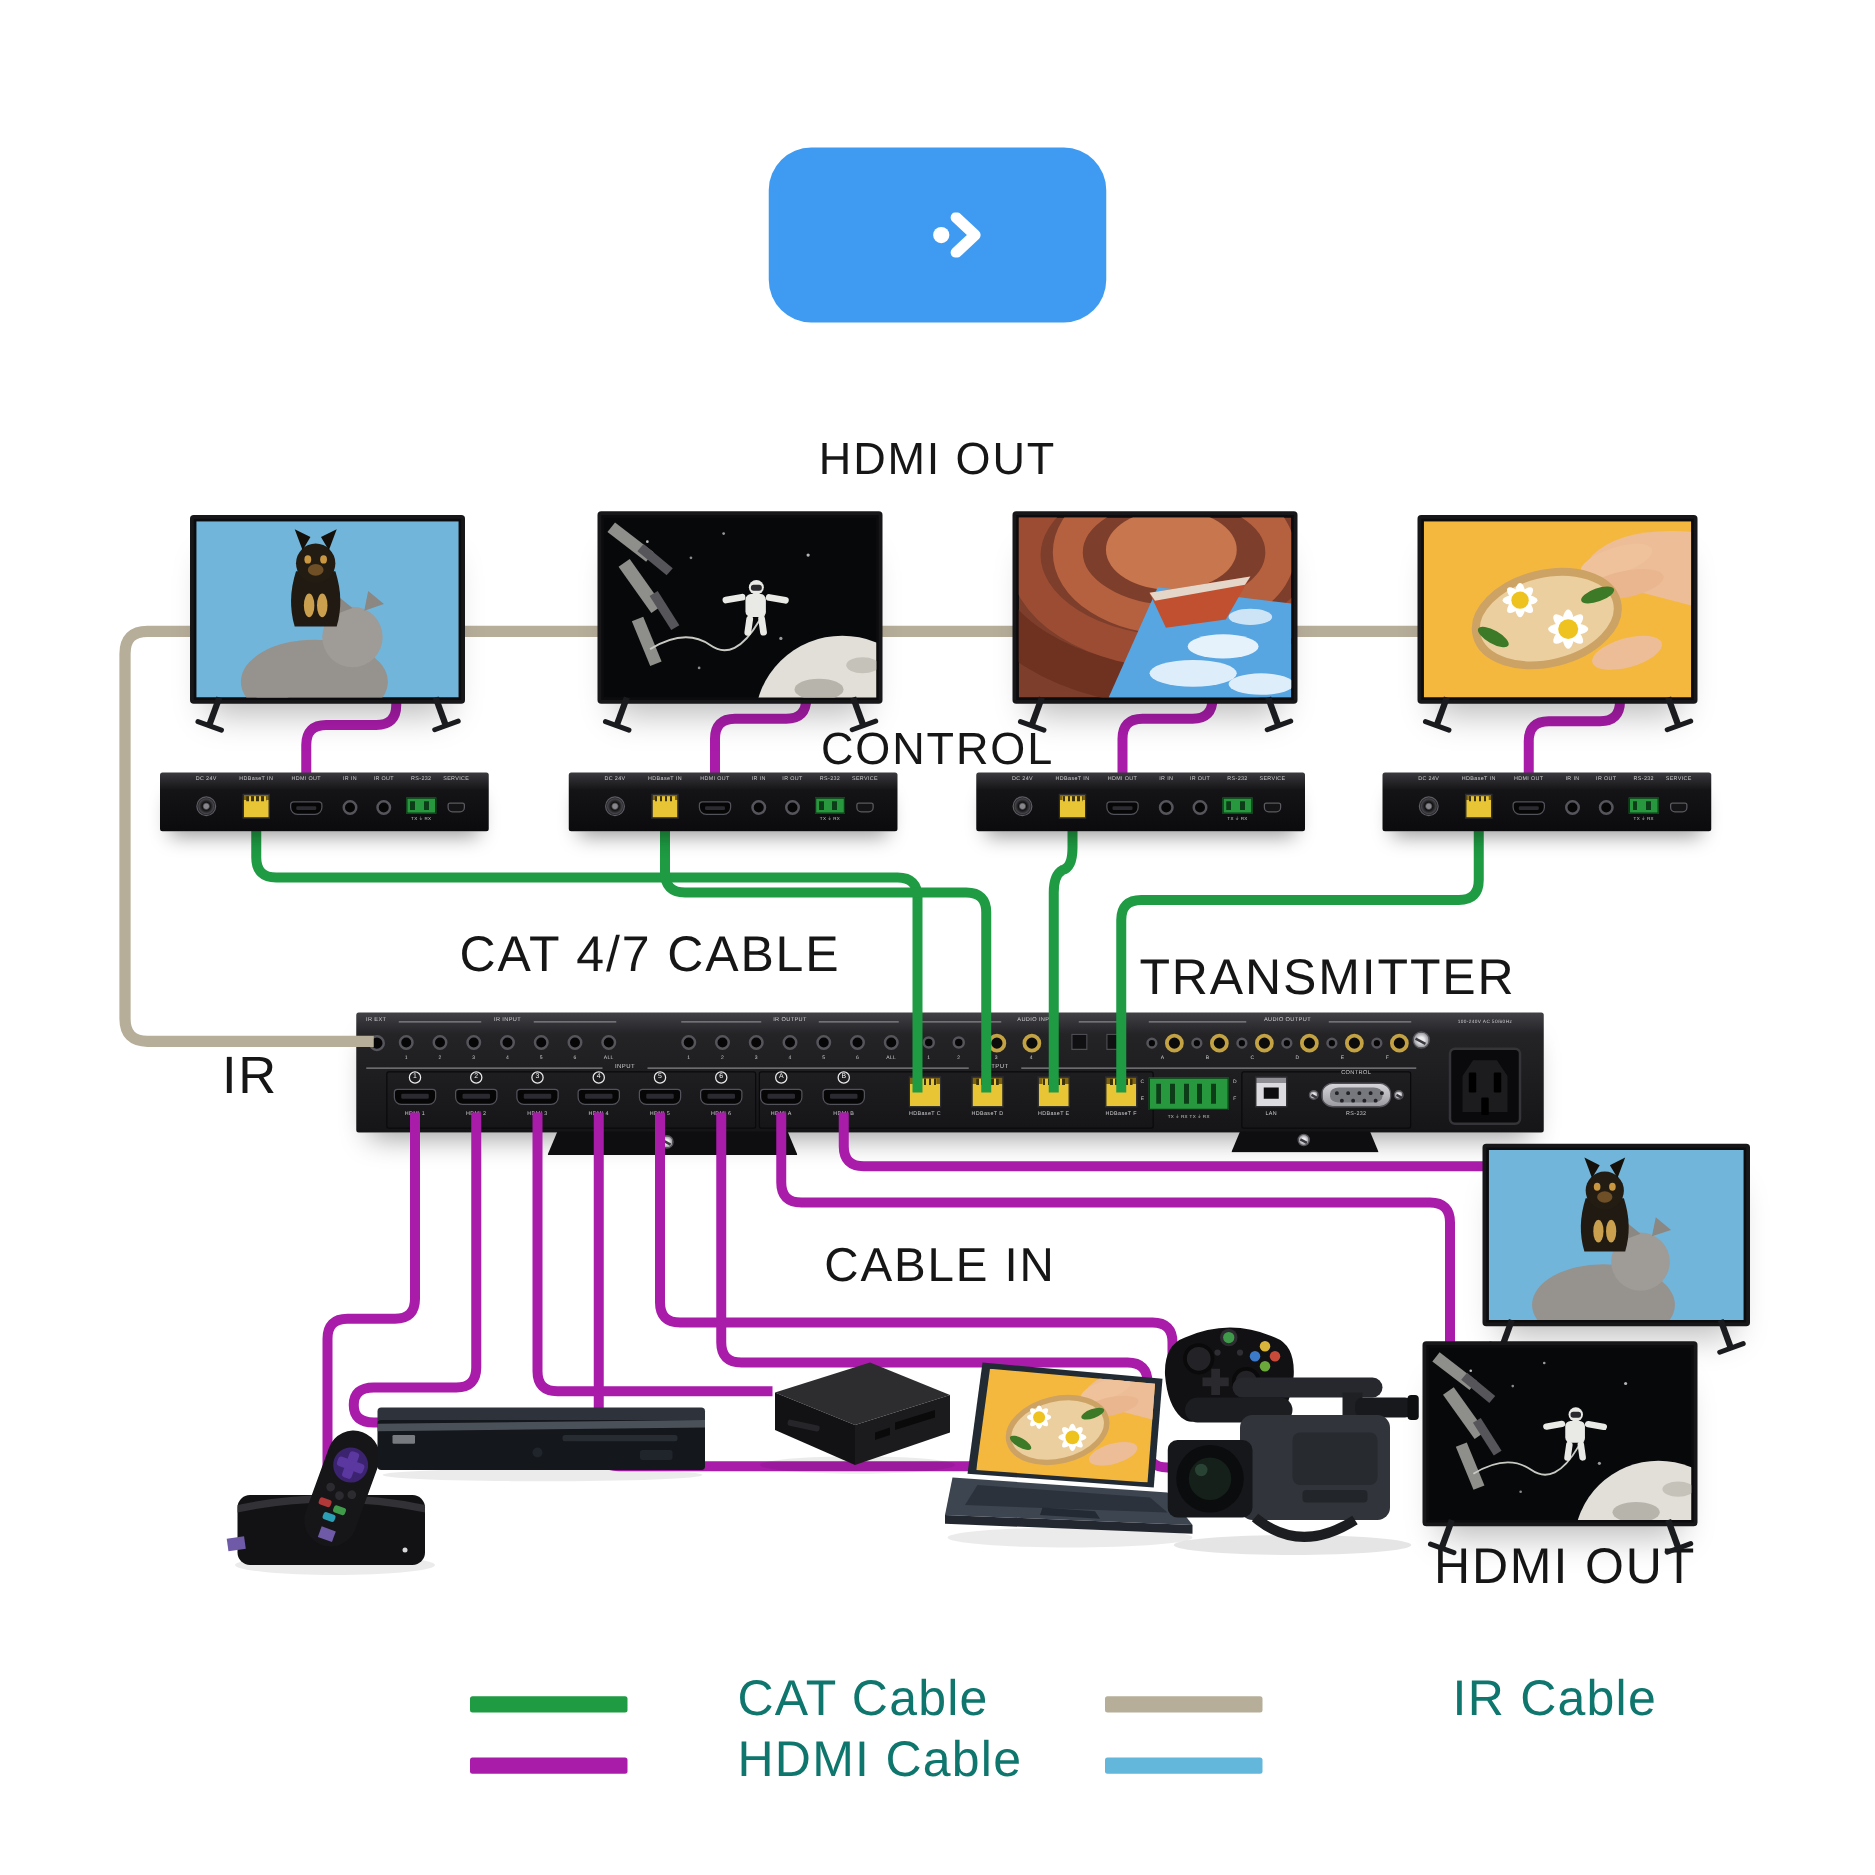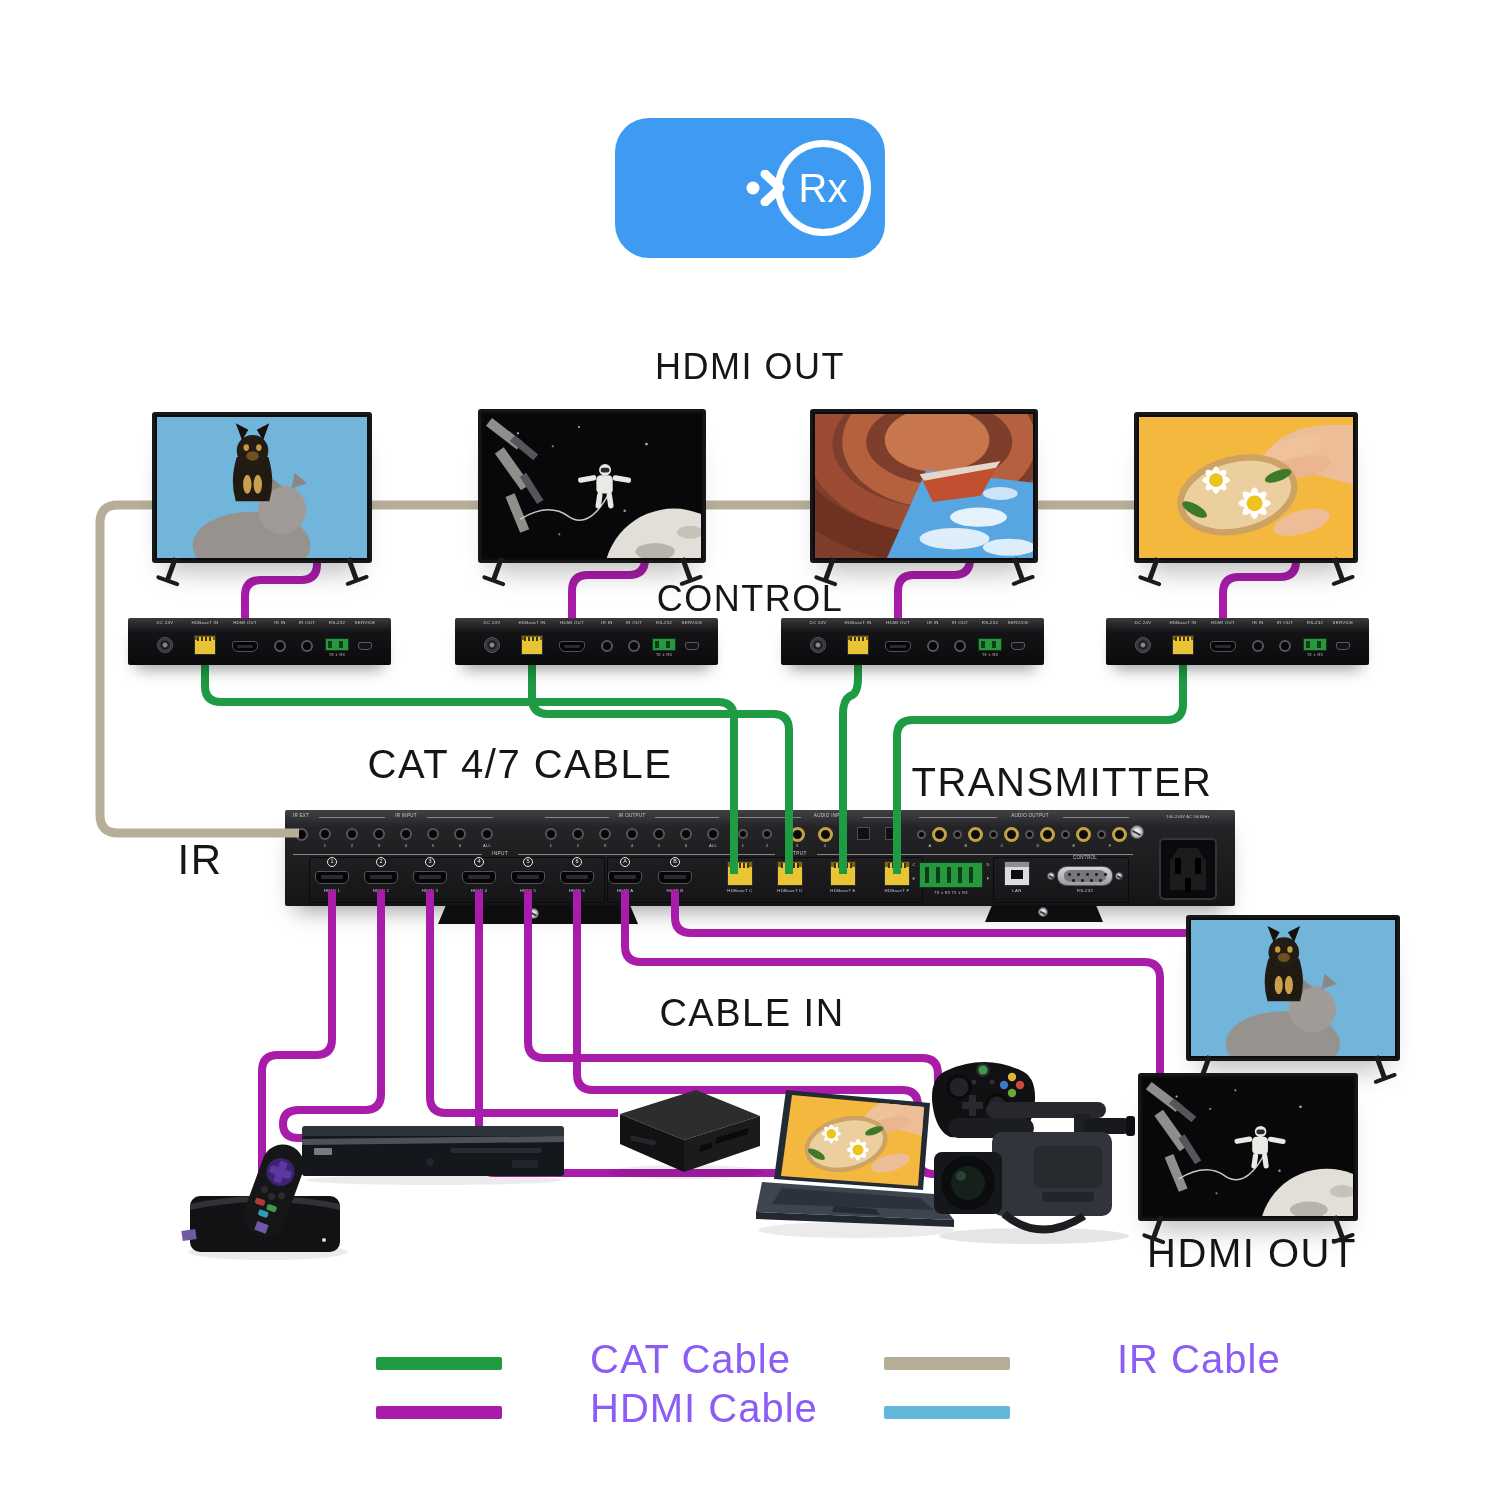--- a/index.html
+++ b/index.html
@@ -70,21 +70,21 @@
   .db9{position:absolute;background:linear-gradient(#d6d6da,#9b9ba1);border-radius:10px/9px;border:1px solid #54545a;box-sizing:border-box;}
   .db9-in{position:absolute;inset:3px 6px;border-radius:7px/5px;background:#77777e;}
   .pin{position:absolute;width:2.5px;height:2.5px;border-radius:50%;background:#222226;}
   .iec{position:absolute;background:#0a0a0c;border:2px solid #353539;border-radius:5px;box-sizing:border-box;}
   .iec-in{position:absolute;inset:14% 16%;background:#1c1c1f;
           clip-path:polygon(24% 0,76% 0,100% 32%,100% 100%,0 100%,0 32%);}
   .slot{position:absolute;background:#000;border-radius:1px;}
 
   
   .swatch{position:absolute;width:126px;height:13px;border-radius:2px;}
-  .leg-label{position:absolute;font-size:40px;color:#8b5cf6;letter-spacing:1px;white-space:nowrap;}
+  .leg-label{position:absolute;font-size:40px;color:#0f766e;letter-spacing:1px;white-space:nowrap;}
 
   svg.cables{position:absolute;left:0;top:0;}
   .devsvg{position:absolute;}
 </style>
 </head>
 <body>
 
 <svg width="0" height="0" style="position:absolute" aria-hidden="true">
 <defs>
   <g id="sym-pets">
@@ -353,23 +353,20 @@
       <path d="M 625 890 L 625 946 Q 625 962 641 962 L 1144 962 Q 1160 962 1160 978 L 1160 1085" stroke="#a91caa"></path>
       <path d="M 675 890 L 675 917 Q 675 933 691 933 L 1194 933" stroke="#a91caa"></path>
     </g>
   </svg>
 
   <div class="badge" style="background: rgb(63, 155, 242);">
     <svg class="badge-arrow" width="44" height="36">
       <circle cx="8" cy="18" r="6.5" fill="#fff"></circle>
       <path d="M20 4 L35 18 L20 32" stroke="#fff" stroke-width="9" fill="none" stroke-linecap="round" stroke-linejoin="round"></path>
     </svg>
-    <div class="rx-ring">
-      <span>Rx</span>
-    </div>
   </div>
 
   <div class="seclabel" style="left:750px;top:346px;font-size:36px">HDMI OUT</div>
   <div class="seclabel" style="left:750px;top:578px;font-size:36px">CONTROL</div>
   <div class="seclabel" style="left:520px;top:742px;font-size:40px">CAT 4/7 CABLE</div>
   <div class="seclabel" style="left:1062px;top:760px;font-size:40px">TRANSMITTER</div>
   <div class="seclabel" style="left:200px;top:836px;font-size:42px">IR</div>
   <div class="seclabel" style="left:752px;top:992px;font-size:38px">CABLE IN</div>
   <div class="seclabel" style="left:1252px;top:1231px;font-size:40px">HDMI OUT</div>
 
@@ -583,16 +580,16 @@
     <circle cx="34" cy="89" r="17" fill="#142019"></circle>
     <circle cx="27" cy="82" r="5" fill="#2c4a3a" opacity=".85"></circle>
     <path d="M70 120 Q106 150 150 122" stroke="#1b1d21" stroke-width="8" fill="none"></path>
   </svg>
 
   <div class="swatch" style="left: 376px; top: 1357px; background: rgb(30, 155, 67);"></div>
   <div class="leg-label" style="left:590px;top:1337px">CAT Cable</div>
   <div class="swatch" style="left: 376px; top: 1406px; background: rgb(169, 28, 170);"></div>
   <div class="leg-label" style="left:590px;top:1386px">HDMI Cable</div>
   <div class="swatch" style="left: 884px; top: 1357px; background: rgb(182, 174, 153);"></div>
-  <div class="leg-label" style="left:1117px;top:1337px">IR Cable</div>
+  <div class="leg-label" style="left:1162px;top:1337px">IR Cable</div>
   <div class="swatch" style="left: 884px; top: 1406px; background: rgb(99, 183, 218);"></div>
 
 </div>
 
 </body></html>

